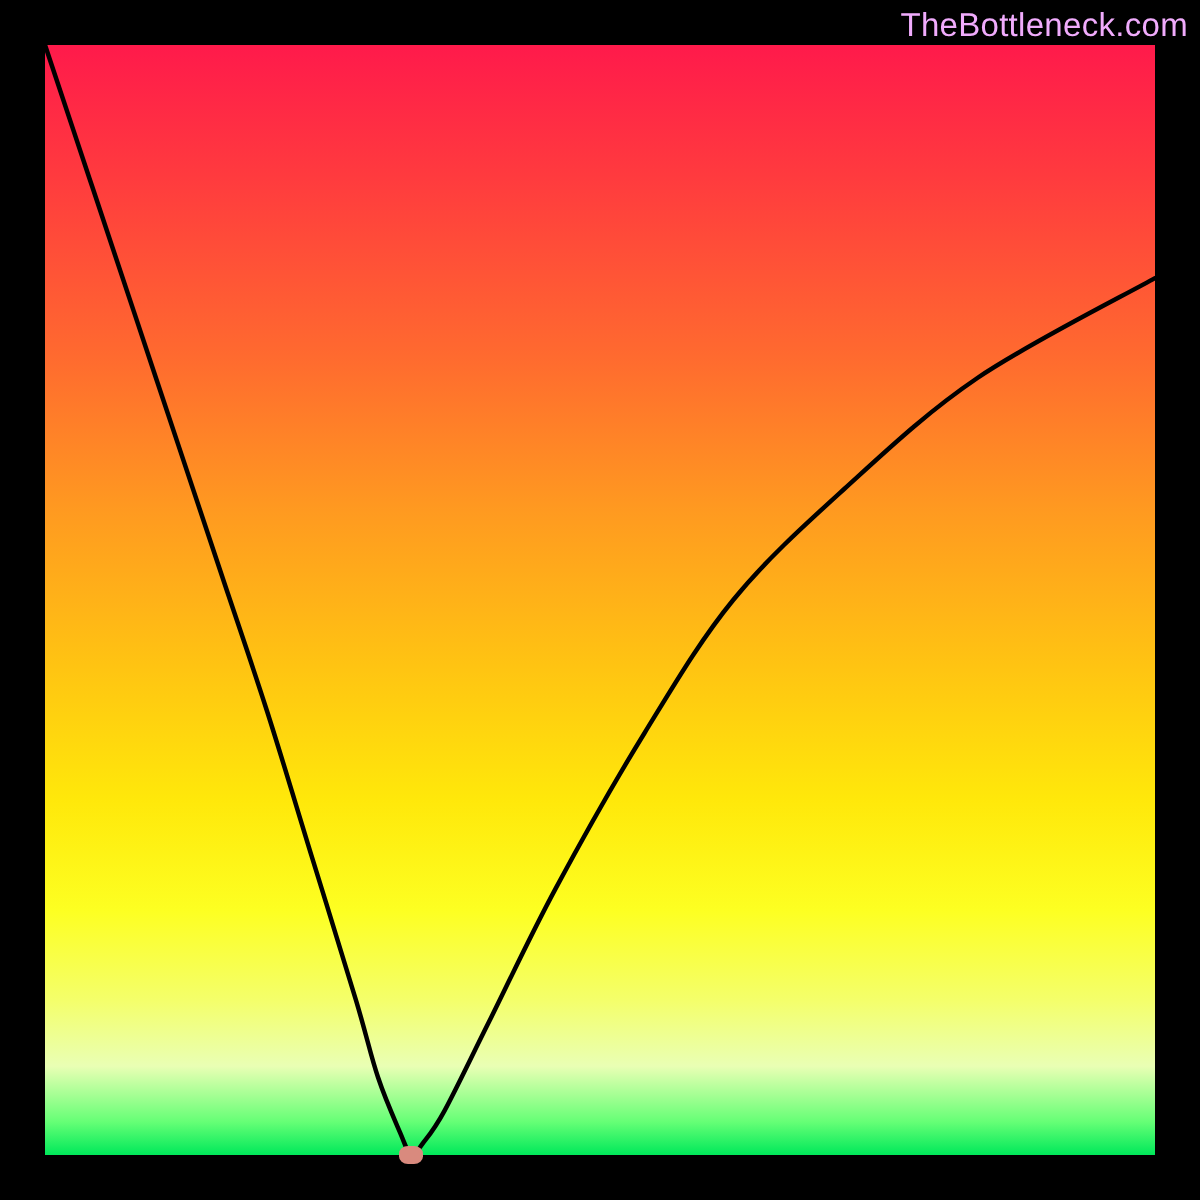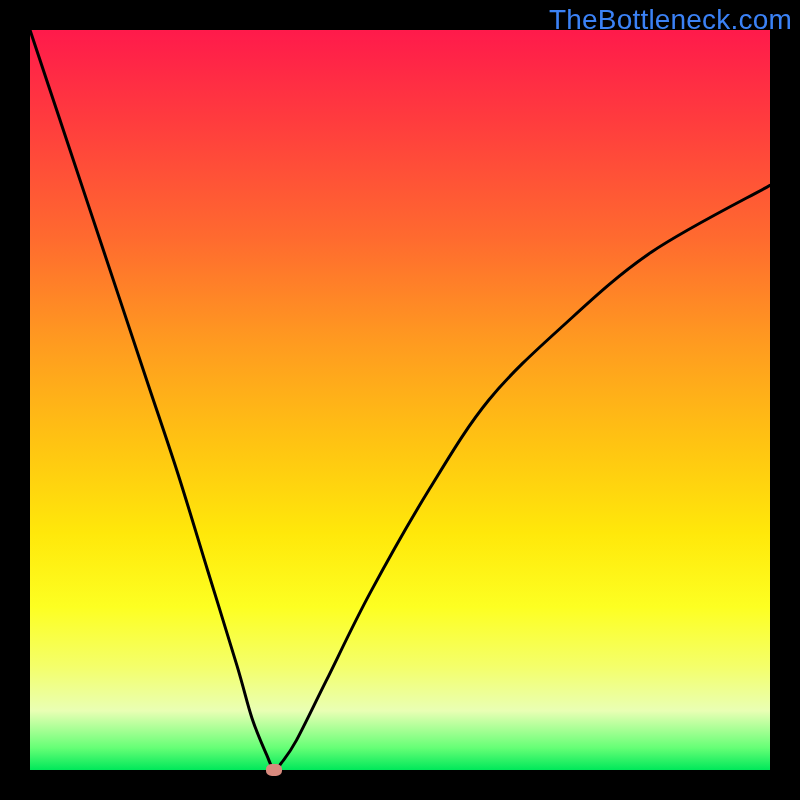--- a/index.html
+++ b/index.html
@@ -36,22 +36,22 @@
       #f4ff6a 86%,
       #e9ffb4 92%,
       #66ff76 97%,
       #00e85a 100%
     );
   }
   .watermark {
     position: absolute;
     top: 4px;
     right: 8px;
-    color: #3b82f6;
-    font-size: 28px;
+    color: #f0abfc;
+    font-size: 22px;
     font-weight: 500;
     letter-spacing: 0.2px;
     user-select: none;
   }
   svg.curve {
     position: absolute;
     left: 0;
     top: 0;
     width: 740px;
     height: 740px;

